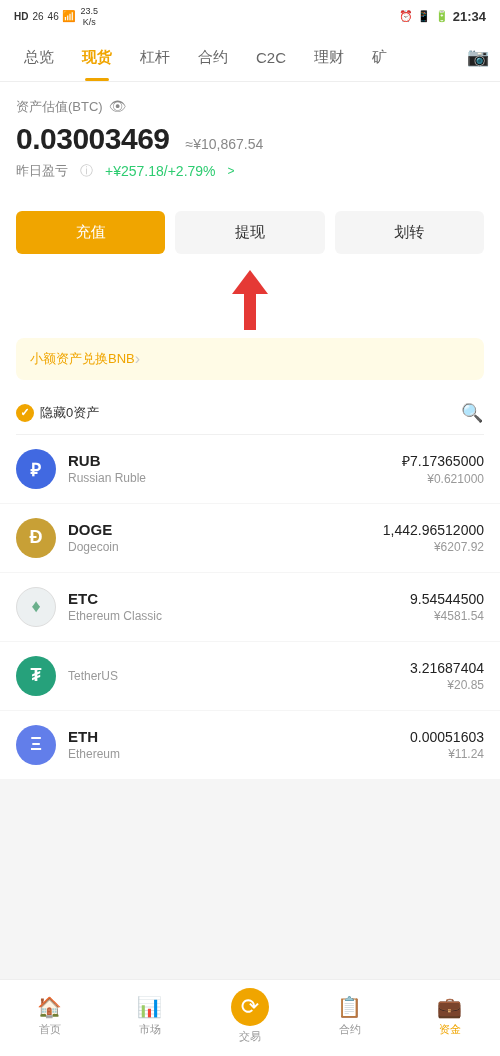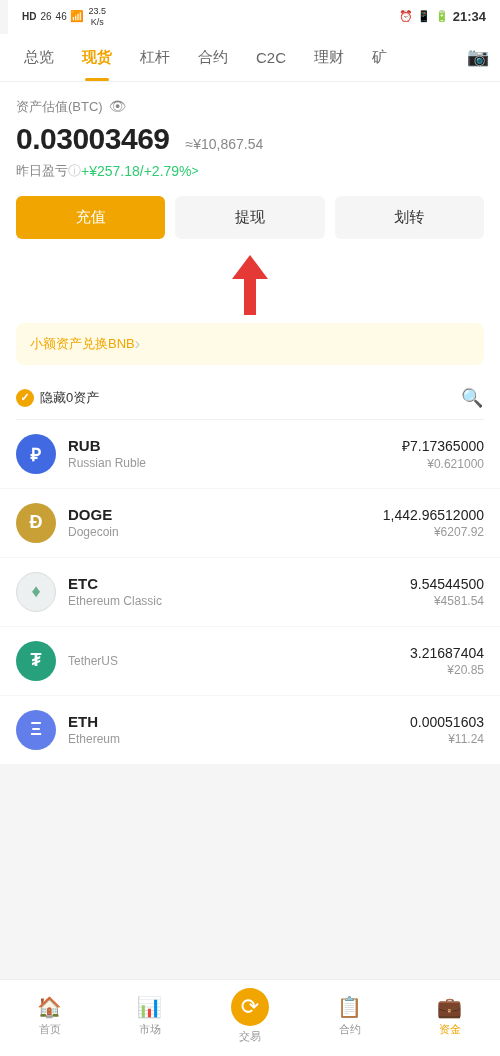--- a/index.html
+++ b/index.html
@@ -14,21 +14,20 @@
 
     
     .status-bar {
       background: #fff;
       display: flex;
       justify-content: space-between;
       align-items: center;
       padding: 6px 14px;
       font-size: 11px;
       color: #333;
-      margin-left: 8px;
     }
     .status-left { display: flex; align-items: center; gap: 4px; }
     .status-right { display: flex; align-items: center; gap: 4px; }
 
     
     .top-nav {
       background: #fff;
       display: flex;
       align-items: center;
       padding: 0 10px;
@@ -88,22 +87,22 @@
       color: #222;
       letter-spacing: -0.5px;
     }
     .balance-cny {
       font-size: 14px;
       color: #888;
     }
     .pnl-row {
       display: flex;
       align-items: center;
-      gap: 0;
-      margin-bottom: 16px;
+      gap: 12px;
+      margin-bottom: 31px;
       font-size: 13px;
       color: #888;
     }
     .pnl-value {
       font-size: 14px;
       color: #2ecc71;
       font-weight: 500;
     }
     .pnl-arrow {
       color: #2ecc71;

